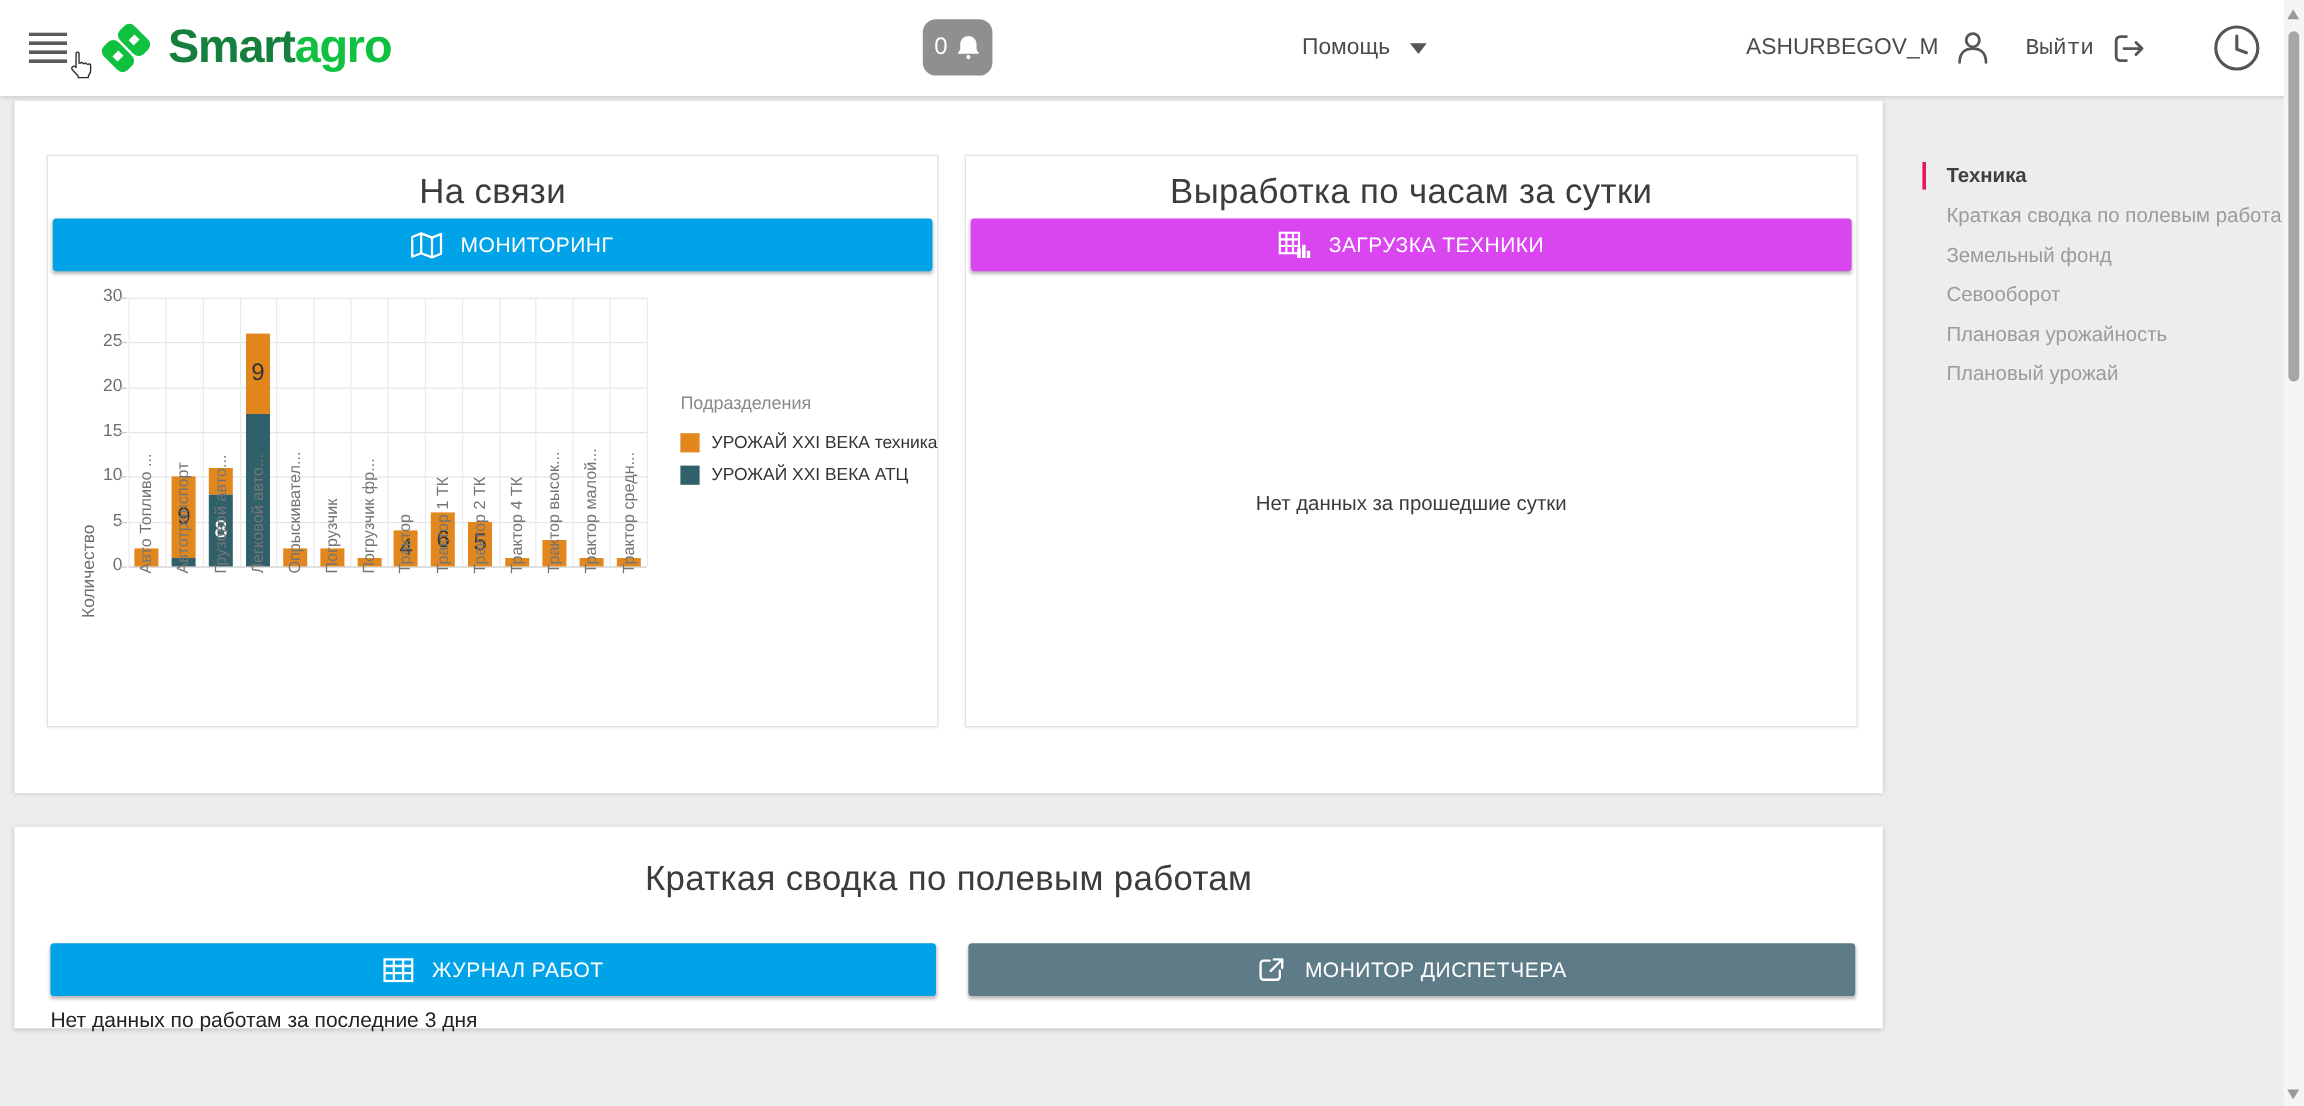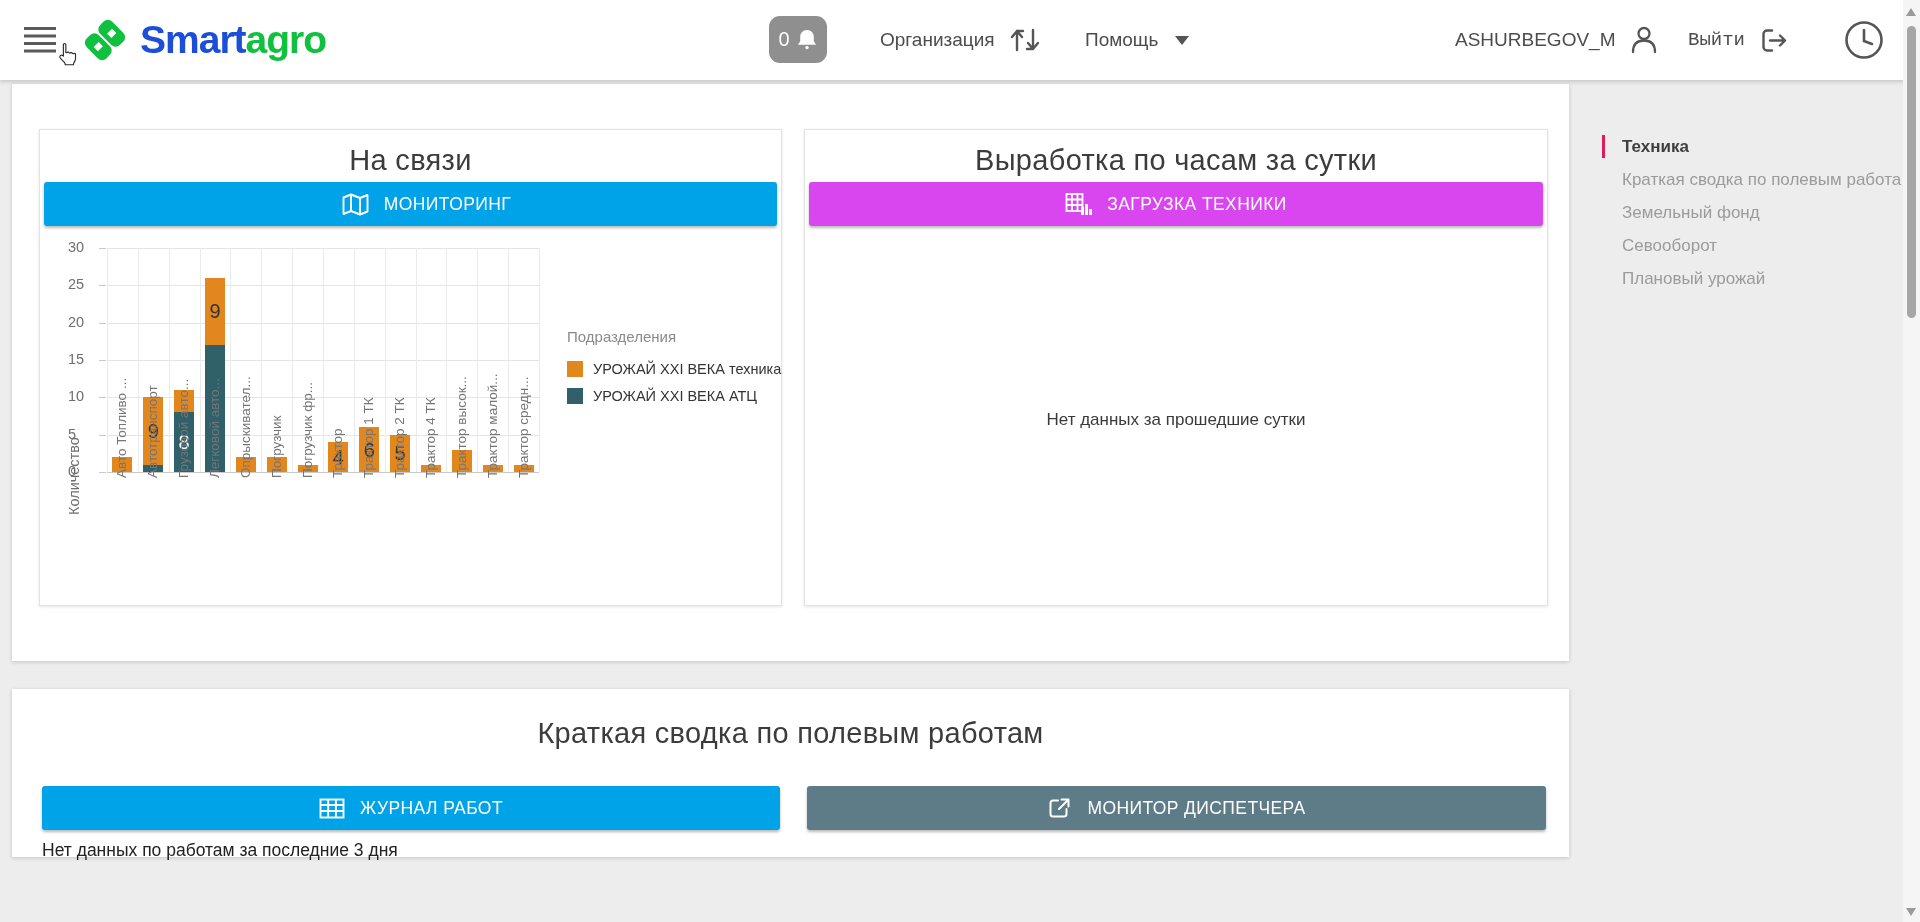--- a/index.html
+++ b/index.html
@@ -5,21 +5,21 @@
   html,body{margin:0;padding:0;width:1920px;height:922px;overflow:hidden;
     background:#ededed;font-family:"Liberation Sans",sans-serif;
     -webkit-font-smoothing:antialiased;}
 
   
   #header{position:absolute;left:0;top:0;width:1920px;height:80px;background:#fff;
     box-shadow:0 2px 4px rgba(0,0,0,.16);z-index:20;}
   #hamburger{position:absolute;left:24px;top:27px;width:32px;height:26px;cursor:pointer;}
   #logo{position:absolute;left:78px;top:13px;height:54px;display:flex;align-items:center;}
   #logo-text{font-size:39px;font-weight:700;letter-spacing:-1px;margin-left:8px;}
-  .logo-smart{color:#1d4ed8;}
+  .logo-smart{color:#15803d;}
   .logo-agro{color:#10c13f;}
   #bell-badge{position:absolute;left:769px;top:16px;width:58px;height:47px;background:#8f8f8f;
     border-radius:11px;display:flex;align-items:center;justify-content:center;gap:6px;cursor:pointer;}
   #bell-badge .count{color:#fff;font-size:20px;}
   .hgroup{position:absolute;top:0;height:80px;display:flex;align-items:center;gap:13px;
     color:#4c4c4c;font-size:19px;cursor:pointer;white-space:nowrap;}
   #grp-org{left:880px;}
   #grp-help{left:1085px;}
   #grp-feedback{left:1235px;}
   #grp-user{left:1455px;}
@@ -58,21 +58,21 @@
   #bottom-panel .panel-title{top:28px;}
   #btn-journal{left:30px;top:97px;width:738px;}
   #btn-dispatcher{left:795px;top:97px;width:739px;}
   #summary-empty{position:absolute;left:30px;top:151px;color:#222;font-size:17.5px;}
 
   
   #chart{position:absolute;left:0;top:0;width:741px;height:475px;}
   #plot{position:absolute;left:67px;top:118px;width:432px;height:224px;border-bottom:1px solid #c9c9c9;}
   .gridline-h{position:absolute;left:0;right:0;height:1px;background:#e2e6ec;}
   .gridline-v{position:absolute;top:0;bottom:0;width:1px;background:#ebebeb;}
-  .ytick{position:absolute;left:28px;width:34px;color:#6f6f6f;font-size:14.5px;}
+  .ytick{position:absolute;left:28px;width:34px;text-align:right;color:#6f6f6f;font-size:14.5px;}
   .ytick-dash{position:absolute;left:59px;width:7px;height:1px;background:#c9c9c9;}
   .seg{position:absolute;width:20px;}
   .seg-label{position:absolute;left:50%;top:50%;transform:translate(-50%,-50%);font-size:20px;}
   .xlab{position:absolute;top:348px;width:0;height:0;}
   .xlab span{display:block;white-space:nowrap;transform:rotate(-90deg) translateX(-100%);
     transform-origin:0 0;font-size:13.5px;color:#757575;line-height:16px;}
   #ylabel-anchor{position:absolute;left:26px;top:385px;width:0;height:0;}
   #ylabel-anchor span{display:block;white-space:nowrap;transform:rotate(-90deg) translateX(-100%);
     transform-origin:0 0;font-size:14.5px;color:#6f6f6f;}
   #legend{position:absolute;left:527px;top:198px;}
@@ -119,27 +119,20 @@
   </div>
 
   <div id="bell-badge">
     <span class="count">0</span>
     <svg width="22" height="20" viewBox="0 0 22 20">
       <path fill="#fff" d="M11 0 C7 0 4.2 3 4.2 7 v4.2 L2 14.8 h18 L17.8 11.2 V7 C17.8 3 15 0 11 0 Z"></path>
       <circle cx="11" cy="17.6" r="1.7" fill="#fff"></circle>
     </svg>
   </div>
 
-  <div id="grp-org" class="hgroup">
-    <span>Организация</span>
-    <svg width="34" height="30" viewBox="0 0 34 30" fill="none" stroke="#555" stroke-width="2.4" stroke-linecap="round" stroke-linejoin="round">
-      <path d="M9 25 V7 M4 12 L9 6 L14 12 M9 6 H15"></path>
-      <path d="M25 5 V23 M20 18 L25 24 L30 18 M25 24 H19"></path>
-    </svg>
-  </div>
 
   <div id="grp-help" class="hgroup">
     <span>Помощь</span>
     <span class="caret"></span>
   </div>
 
 
   <div id="grp-user" class="hgroup">
     <span>ASHURBEGOV_M</span>
     <svg width="32" height="32" viewBox="0 0 32 32" fill="none" stroke="#555" stroke-width="2.3" stroke-linecap="round">
@@ -368,15 +361,18 @@
   <div class="side-item">
     <span>Краткая сводка по полевым работа</span>
   </div>
   <div class="side-item">
     <span>Земельный фонд</span>
   </div>
   <div class="side-item">
     <span>Севооборот</span>
   </div>
   <div class="side-item">
+    <span>Плановая урожайность</span>
+  </div>
+  <div class="side-item">
     <span>Плановый урожай</span>
   </div>
 </div>
 
 </body></html>

